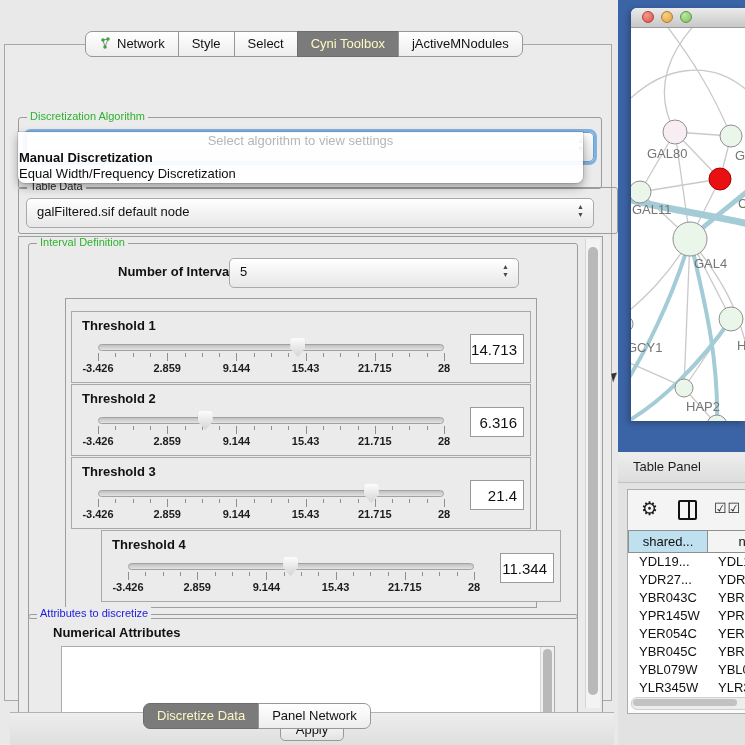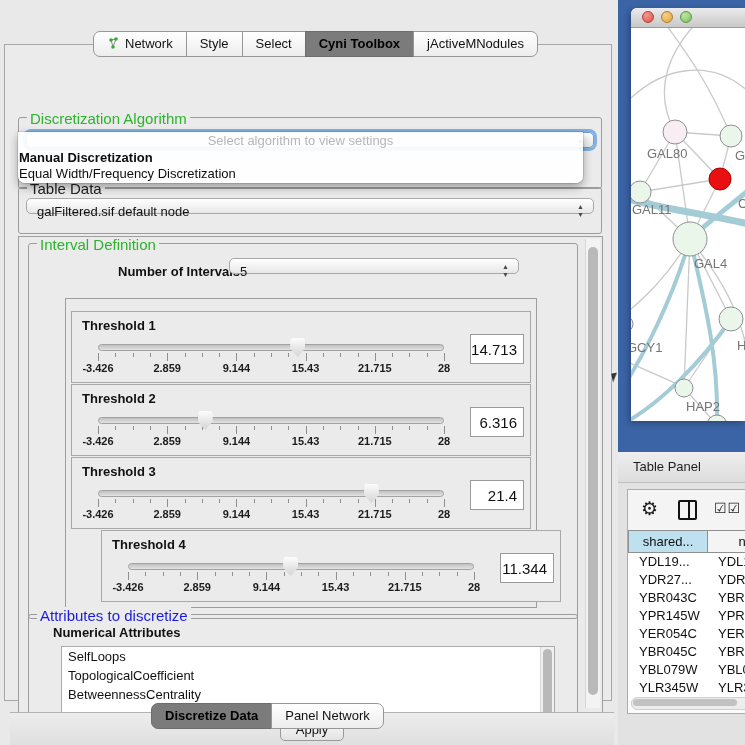--- a/index.html
+++ b/index.html
@@ -14,48 +14,48 @@
     background:linear-gradient(#f1f1ef,#e3e3e1);border-bottom:1px solid #bcbcbc;}
   #cp-title{position:absolute;left:8px;top:4px;font-size:13px;color:#1c1c1c;}
   #float-icon{position:absolute;right:32px;top:7px;width:9px;height:8px;border:1.5px solid #3a3a3a;background:transparent;}
   #close-icon{position:absolute;right:12px;top:3px;font-size:13px;font-weight:bold;color:#1a1a1a;}
   
   .tab-strip{position:absolute;display:flex;z-index:6;}
   #top-tabs{left:85px;top:31px;}
   #bottom-tabs{left:143px;top:703px;}
   .tab{display:flex;align-items:center;gap:5px;padding:3px 13px 4px 13px;font-size:13px;color:#111;
     background:linear-gradient(#ffffff,#ededed);border:1px solid #979797;margin-left:-1px;height:17px;line-height:17px;}
-  .tab:first-child{border-radius:7px 0 0 7px;margin-left:8px;}
+  .tab:first-child{border-radius:7px 0 0 7px;margin-left:0;}
   .tab:last-child{border-radius:0 7px 7px 0;}
-  .tab.selected{background:#7b7b7b;color:#000000;border-color:#6d6d6d;font-weight:bold;}
+  .tab.selected{background:#7b7b7b;color:#fef9c3;border-color:#6d6d6d;}
   .tab-icon svg{display:block;}
   
   #cp-main{position:absolute;left:4px;top:44px;width:606px;height:655px;border:1px solid #a7a7a7;background:#ebebeb;}
   .groupbox{position:absolute;border:1px solid #9c9c9c;border-radius:3px;}
-  .group-label{position:absolute;top:-8px;left:8px;background:#ebebeb;padding:0 3px;font-size:15px;white-space:nowrap;}
+  .group-label{position:absolute;top:-8px;left:8px;background:#ebebeb;padding:0 3px;font-size:11px;white-space:nowrap;}
   .group-label.green{color:#2db32d;}
   .group-label.blue{color:#1a1ae0;}
   .group-label.dark{color:#222;}
   
-  .combo{position:absolute;border:1px solid #a9a9a9;border-radius:5px;height:16px;
+  .combo{position:absolute;border:1px solid #a9a9a9;border-radius:5px;height:30px;
     background:linear-gradient(#ffffff,#e7e7e7);font-size:13px;color:#111;line-height:25px;padding-left:10px;box-sizing:border-box;}
   .combo .spinner{position:absolute;right:8px;top:4px;width:9px;text-align:center;color:#4a4a4a;}
   .combo .spinner div{font-size:7px;line-height:8px;}
   .combo.focused{box-shadow:0 0 0 3px rgba(95,158,221,.75);border-color:#6b9fd8;}
   
   #algo-group{left:13px;top:72px;width:582px;height:70px;}
   #algo-combo{left:7px;top:14px;width:568px;}
   #algo-popup{position:absolute;left:13px;top:87px;width:565px;height:51px;z-index:10;
     background:rgba(255,255,255,0.93);border-radius:0 0 7px 7px;
     box-shadow:0 4px 10px rgba(0,0,0,0.35),0 0 0 1px rgba(0,0,0,0.10);}
   .popup-hint{height:18px;line-height:18px;text-align:center;color:#b6b6b6;font-size:13px;}
   .popup-item{height:16px;line-height:16px;font-size:13px;color:#0d0d0d;padding-left:1px;}
   .popup-item.bold{font-weight:bold;}
   
-  #tabledata-group{left:13px;top:142px;width:582px;height:45px;}
+  #tabledata-group{left:13px;top:142px;width:582px;height:45px;padding-left:16px;}
   #tabledata-combo{left:7px;top:10px;width:568px;}
   
   #scroll-panel{position:absolute;left:13px;top:191px;width:583px;height:475px;border:1px solid #9e9e9e;background:#ebebeb;overflow:hidden;}
   #scroll-panel .vscroll{position:absolute;right:2px;top:2px;width:14px;height:469px;background:#f3f3f3;border-left:1px solid #d6d6d6;}
   #scroll-panel .vscroll .thumb{position:absolute;left:2px;top:8px;width:10px;height:448px;background:#b9b9b9;border-radius:6px;}
   #interval-group{left:9px;top:6px;width:548px;height:374px;}
   #noi-label{position:absolute;left:66px;top:20px;font-size:13px;font-weight:bold;color:#111;margin-left:23px;}
   #noi-combo{left:200px;top:14px;width:290px;}
   #thresh-group{position:absolute;left:36px;top:54px;width:470px;height:308px;border:1px solid #9e9e9e;}
   
@@ -335,25 +335,20 @@
               </div>
               <div class="value-box">11.344</div>
             </div>
           </div>
       </div>
 
       <div id="attr-group" class="groupbox">
         <span class="group-label blue">Attributes to discretize</span>
         <span id="attr-sub">Numerical Attributes</span>
         <div id="attr-list">
-          <div id="attr-items">
-              <div class="attr-item">SelfLoops</div>
-              <div class="attr-item">TopologicalCoefficient</div>
-              <div class="attr-item">BetweennessCentrality</div>
-            </div>
           <div class="vscroll">
               <div class="thumb"></div>
             </div>
         </div>
       </div>
 
       <div class="vscroll">
           <div class="thumb"></div>
         </div>
     </div>

